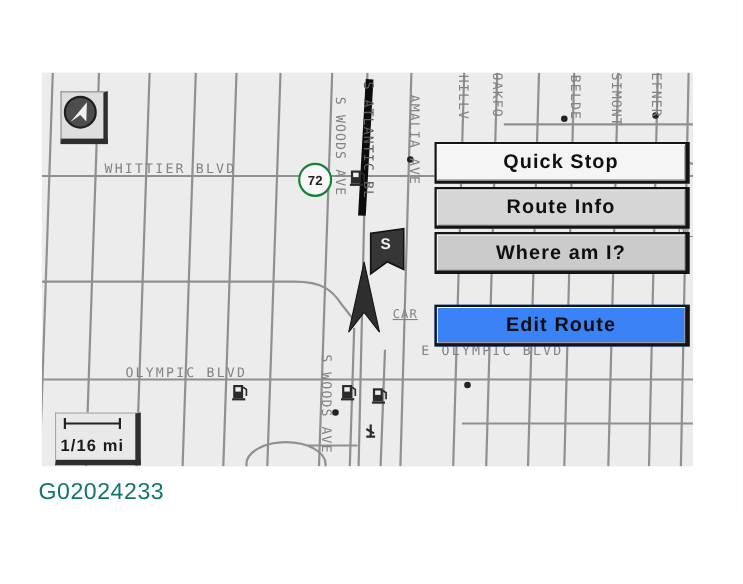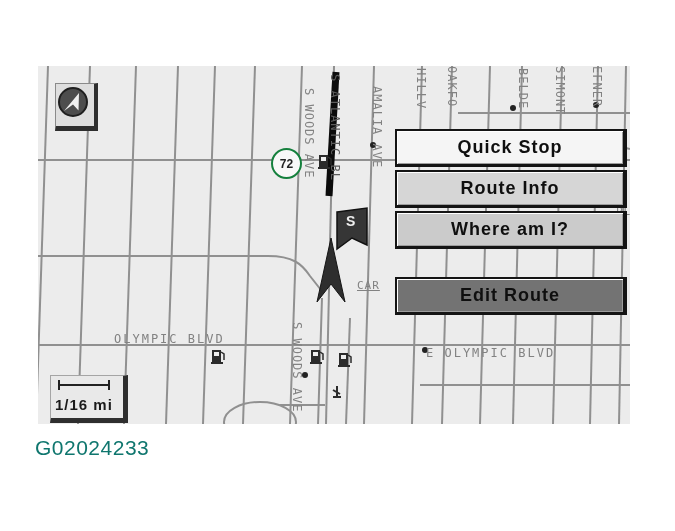--- a/index.html
+++ b/index.html
@@ -31,21 +31,21 @@
   
   .menu{position:absolute;left:357px;top:63px;width:232px;z-index:6;}
   .menu-btn{box-sizing:border-box;width:232px;height:38px;margin-bottom:3px;
             border:2px solid #141414;border-right-width:4px;border-bottom-width:3px;
             display:flex;align-items:center;justify-content:center;
             font:bold 18px "Liberation Sans",sans-serif;color:#0f0f0f;letter-spacing:1px;
             box-shadow:inset 1px 1px 0 #ffffff, inset -1px -1px 0 #9d9d9d;cursor:pointer;text-align:right;}
   .btn-light{background:#f5f5f5;}
   .btn-gray1{background:#cbcbcb;}
   .btn-gray2{background:#d6d6d6;}
-  .btn-gray3{background:#737373;margin-top:28px;}
+  .btn-gray3{background:#3b82f6;margin-top:28px;}
   .figure-id{position:absolute;left:35px;top:436px;font:21px "Liberation Sans",sans-serif;color:#0f766e;
              letter-spacing:0.5px;}
 </style>
 </head>
 <body>
 
 <div class="page">
 
   <div class="map">
 
@@ -96,22 +96,23 @@
       <svg width="34" height="37" viewBox="0 0 34 37">
         <circle cx="17" cy="18" r="14" fill="#4d4d4d" stroke="#1f1f1f" stroke-width="2"></circle>
         <polygon points="23,9 8,27 17,20.5 22.5,26.5" fill="#f0f0f0"></polygon>
       </svg>
     </div>
 
     <div class="shield">
       <span>72</span>
     </div>
 
+    <div class="hlabel" style="left:57px;top:80px;">WHITTIER BLVD</div>
     <div class="hlabel" style="left:76px;top:266px;">OLYMPIC BLVD</div>
-    <div class="hlabel" style="left:345px;top:280px;margin-left:43px;">E OLYMPIC BLVD</div>
+    <div class="hlabel" style="left:345px;top:246px;">E OLYMPIC BLVD</div>
     <div class="hlabel tiny" style="left:319px;top:213px;text-decoration:underline;">CAR</div>
     <div class="hlabel tiny" style="left:578px;top:139px;">PL</div>
 
     <div class="vlabel" style="left:278px;top:22px;">S WOODS AVE</div>
     <div class="vlabel" style="left:304px;top:8px;color:#5d5d5d;">S ATLANTIC BL</div>
     <div class="vlabel" style="left:346px;top:20px;">AMALIA AVE</div>
     <div class="vlabel" style="left:390px;top:2px;">HILLV</div>
     <div class="vlabel" style="left:421px;top:0px;">OAKFO</div>
     <div class="vlabel" style="left:492px;top:2px;">BELDE</div>
     <div class="vlabel" style="left:529px;top:0px;">SIMONT</div>

